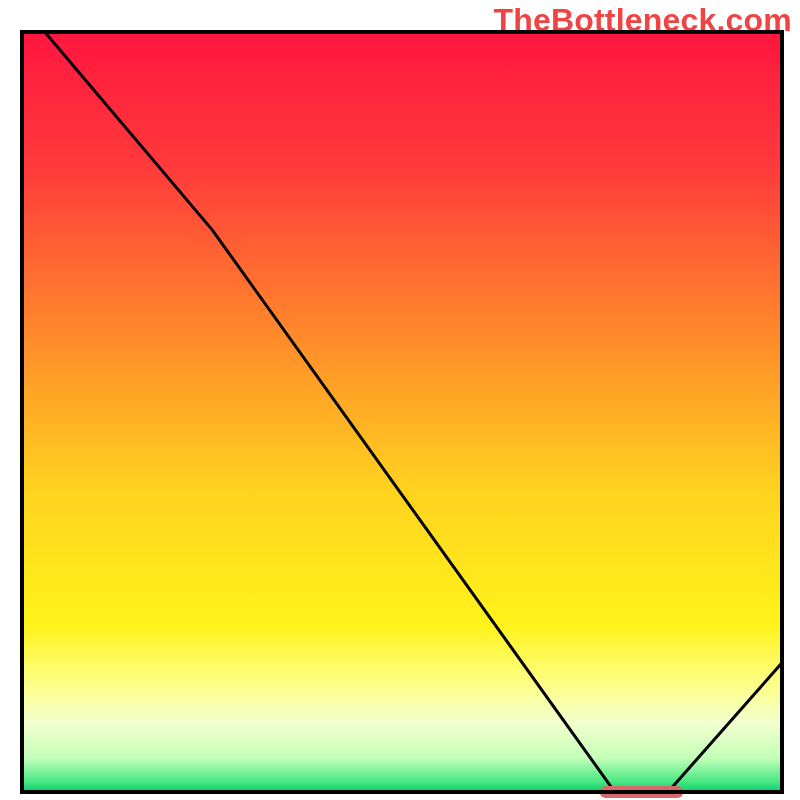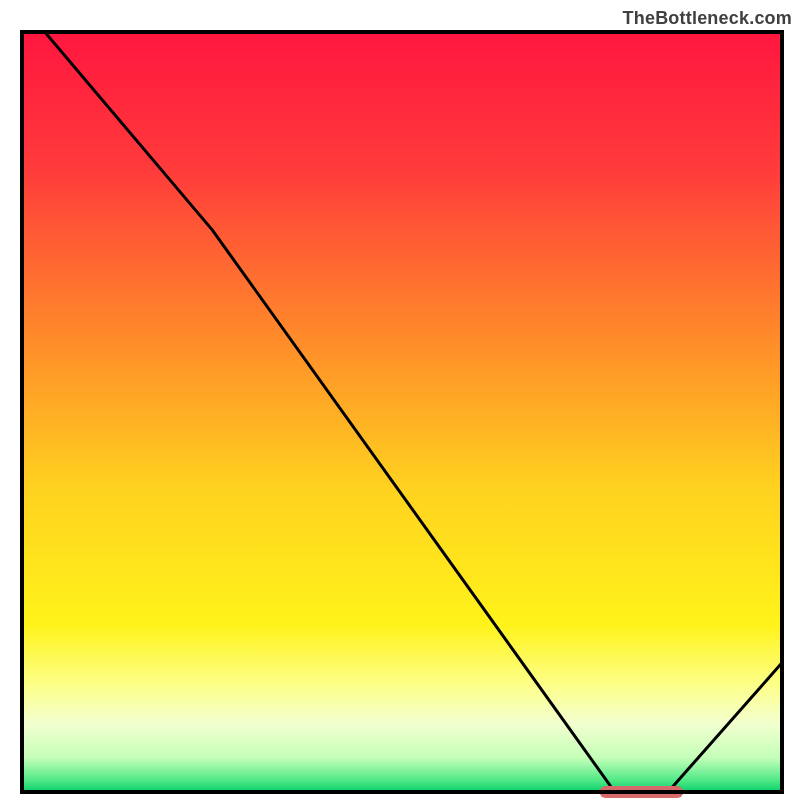--- a/index.html
+++ b/index.html
@@ -11,25 +11,25 @@
     background: #ffffff;
     font-family: Arial, Helvetica, sans-serif;
   }
   .wrap {
     position: relative;
     width: 800px;
     height: 800px;
   }
   .watermark {
     position: absolute;
-    top: 8px;
+    top: 2px;
     right: 8px;
-    font-size: 18px;
+    font-size: 32px;
     font-weight: 600;
-    color: #404040;
+    color: #ef4444;
     letter-spacing: 0.2px;
   }
   .plot {
     position: absolute;
     display: block;
   }
 </style>
 </head>
 <body>
 

